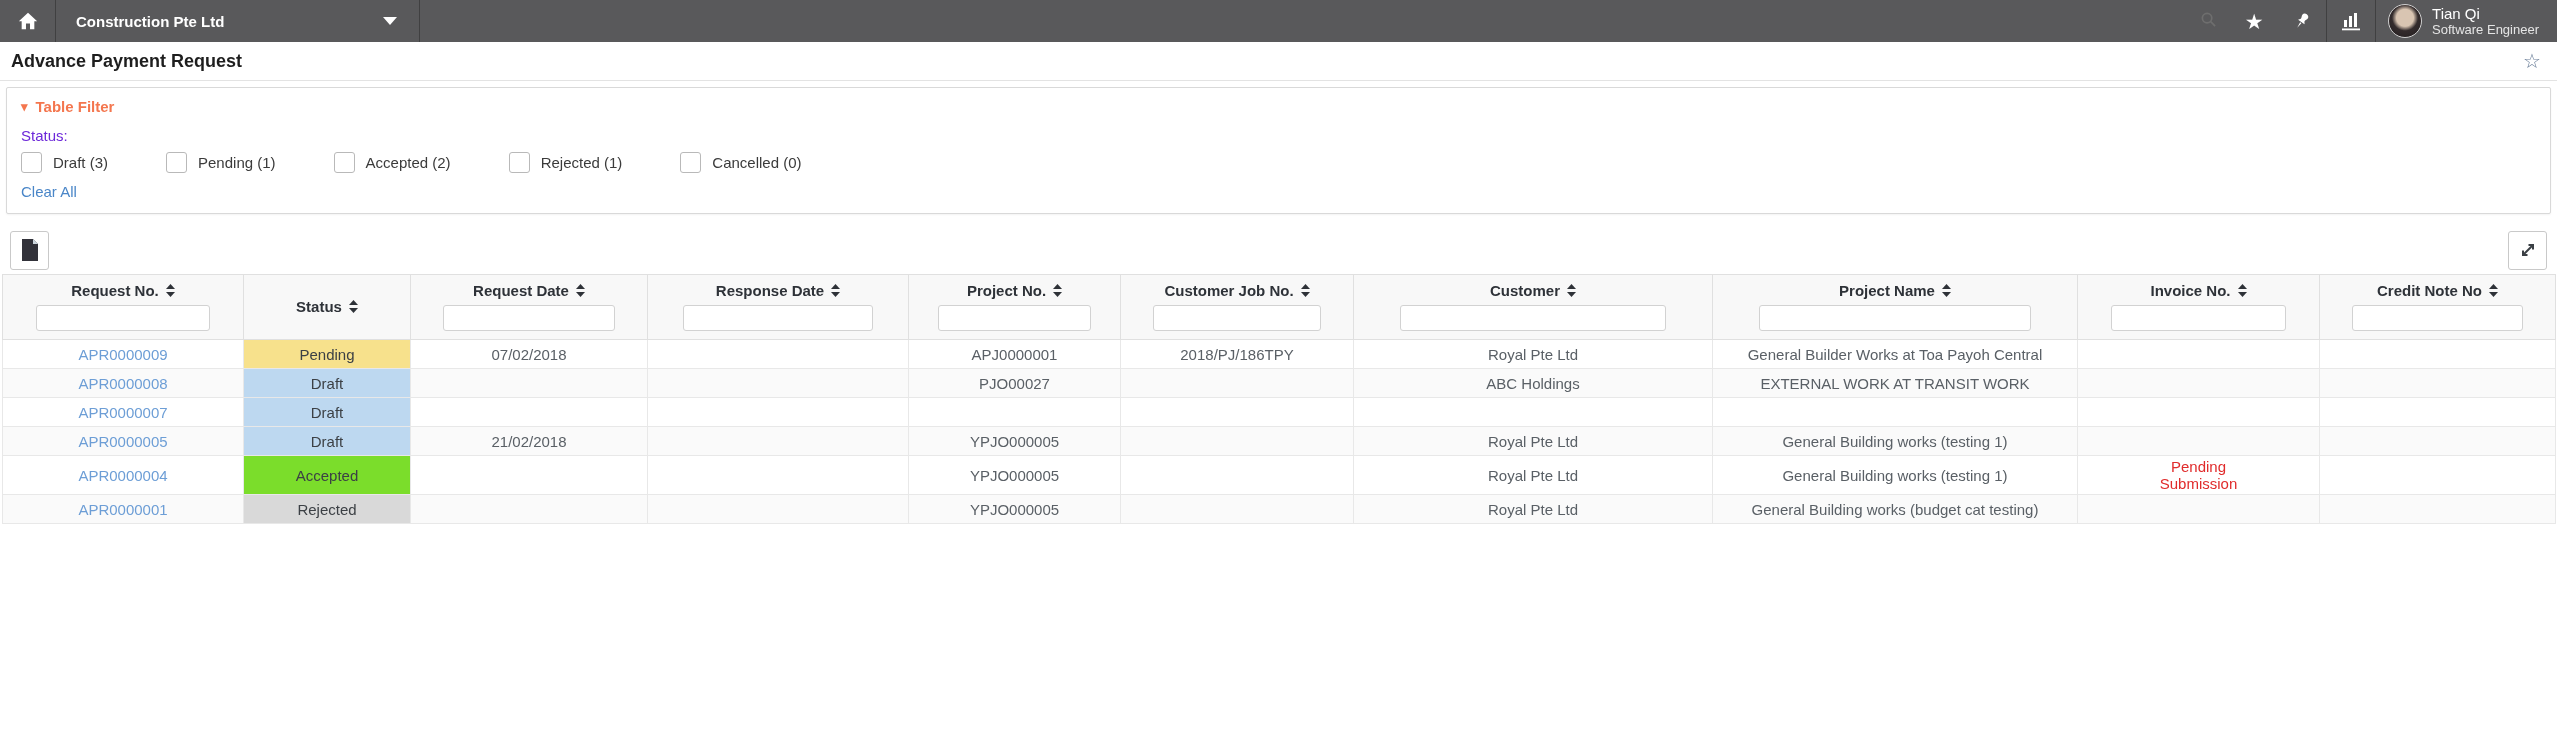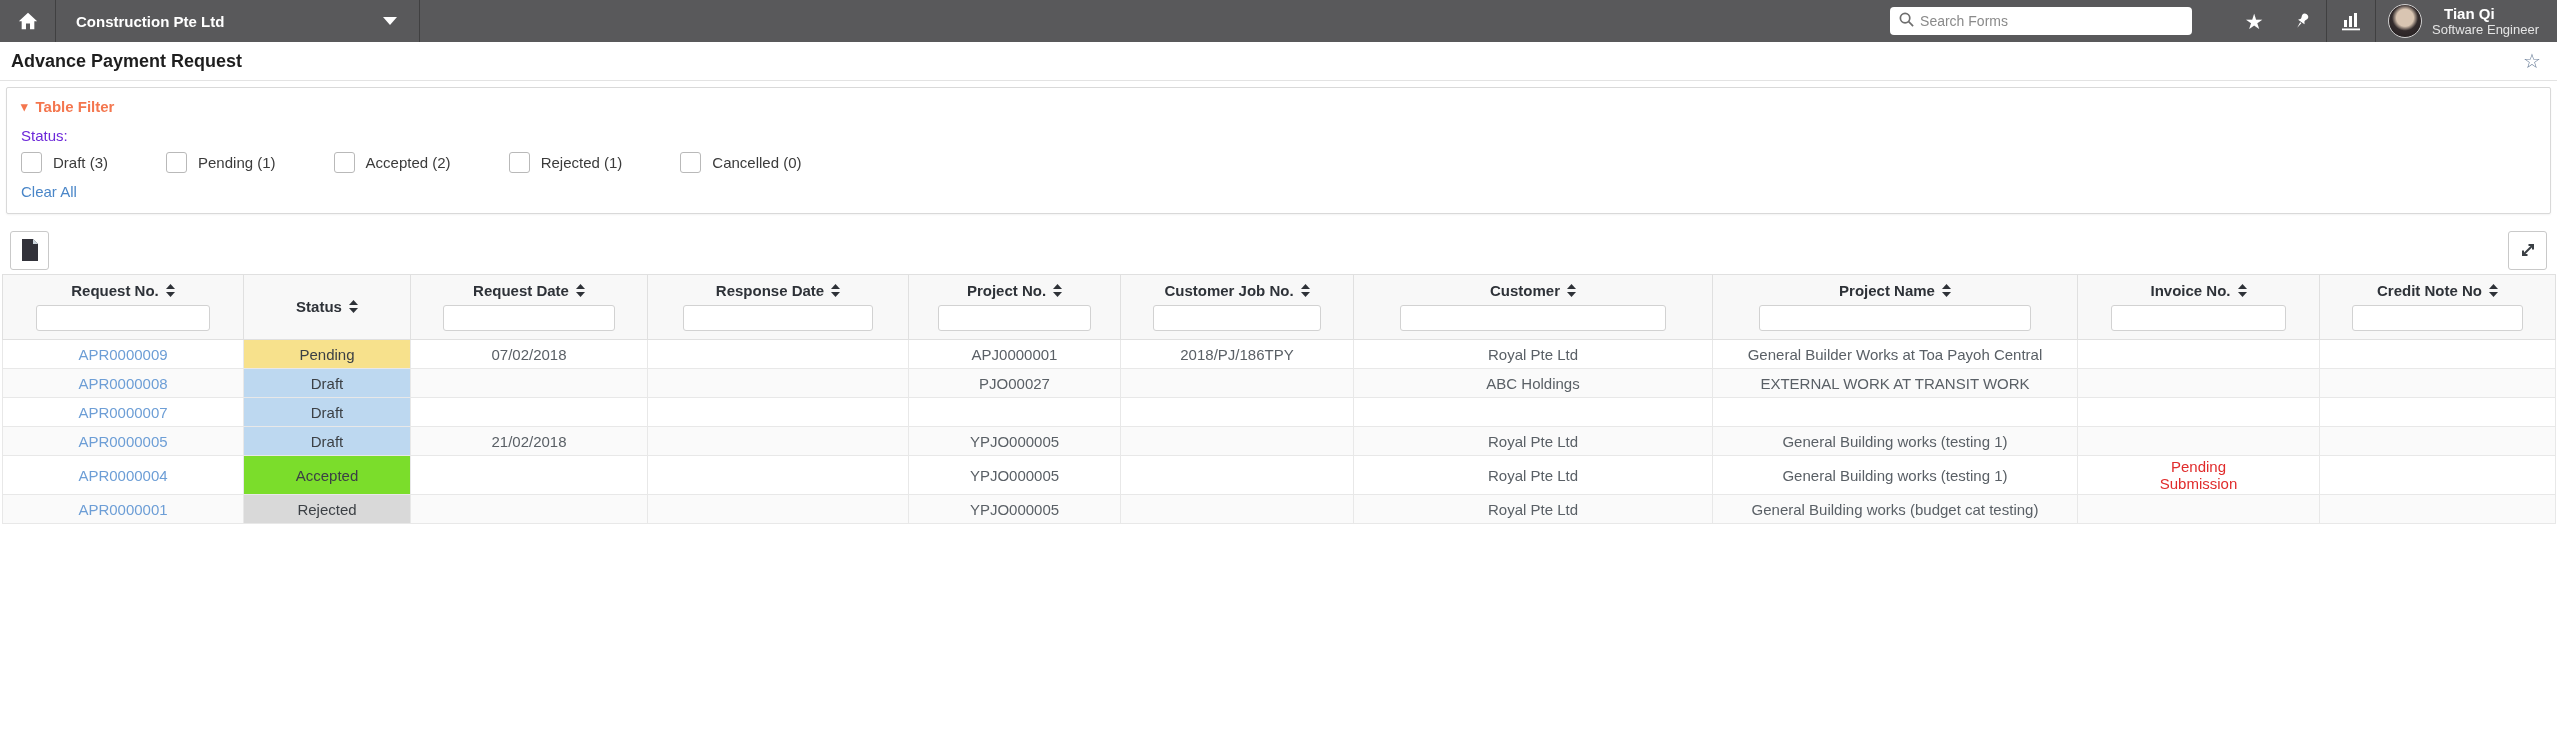--- a/index.html
+++ b/index.html
@@ -23,21 +23,21 @@
                      font-family:"Liberation Sans",sans-serif; }
   .tb-search input::placeholder { color:#8a8a8a; }
   .tb-search .mag { position:absolute; left:8px; top:11px; }
   .tb-ic { display:flex; align-items:center; justify-content:center; width:48px; cursor:pointer; }
   .tb-sep { width:1px; background:rgba(0,0,0,.28); }
   .tb-star { font-size:21px; line-height:1; color:#fff; }
   .tb-user { display:flex; align-items:center; padding:0 18px 0 12px; gap:10px; cursor:pointer; }
   .avatar { width:34px; height:34px; border-radius:50%;
             background:radial-gradient(circle at 50% 40%, #d9c5b2 0 34%, #332b2c 52%, #211c1e 100%);
             border:1px solid #cfcfcf; }
-  .tb-user .uname { font-weight:bold; font-size:15px; line-height:17px;margin-left:12px; }
+  .tb-user .uname { font-weight:normal; font-size:15px; line-height:17px; }
   .tb-user .urole { font-size:13px; color:#e5e5e5; line-height:15px; }
 
   
   .title-row { height:39px; display:flex; align-items:center; padding:0 16px 0 11px;
                border-bottom:1px solid #e3e3e3; background:#fff; }
   .title-row h1 { font-size:18px; color:#1e1e1e; font-weight:bold; }
   .title-row .fav { margin-left:auto; font-size:20px; color:#6b7f99; cursor:pointer; line-height:1; }
 
   
   .filter-panel { margin:6px 6px 12px 6px; border:1px solid #d9d9d9; border-radius:2px;
@@ -95,21 +95,20 @@
   <div class="tb-company">
     <span class="name">Construction Pte Ltd</span>
     <span class="caret-down"></span>
   </div>
   <div class="tb-spacer"></div>
   <div class="tb-search">
     <svg class="mag" width="17" height="17" viewBox="0 0 18 18">
       <circle cx="7.5" cy="7.5" r="5" fill="none" stroke="#6e6e6e" stroke-width="1.8"></circle>
       <line x1="11.3" y1="11.3" x2="16" y2="16" stroke="#6e6e6e" stroke-width="1.8"></line>
     </svg>
-    <input type="text" placeholder="Search Forms" style="">
   </div>
   <div class="tb-ic">
     <span class="tb-star">★</span>
   </div>
   <div class="tb-ic">
     <svg width="20" height="20" viewBox="0 0 24 24" style="transform:rotate(35deg)">
       <path fill="#fff" d="M12 2c2.2 0 4 1.6 4 3.6 0 1.9-1.3 2.8-1.3 4.6 0 .9.5 1.7 1.3 2.1l.6 1.2H7.4l.6-1.2c.8-.4 1.3-1.2 1.3-2.1 0-1.8-1.3-2.7-1.3-4.6C8 3.6 9.8 2 12 2zM11.1 14.6h1.8l-.9 7.4z"></path>
     </svg>
   </div>
   <div class="tb-sep"></div>

